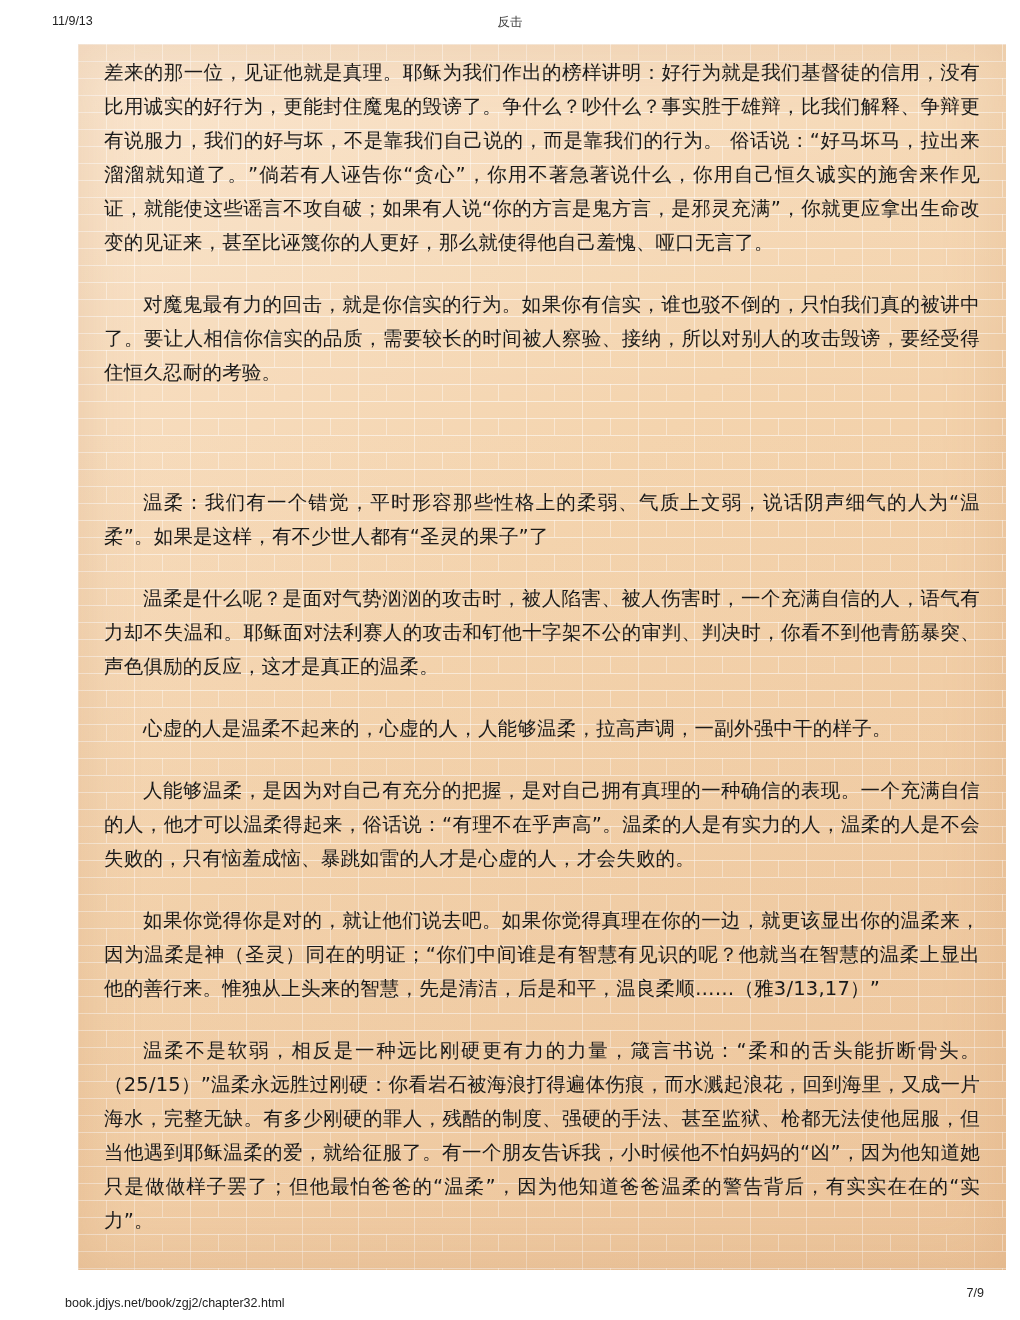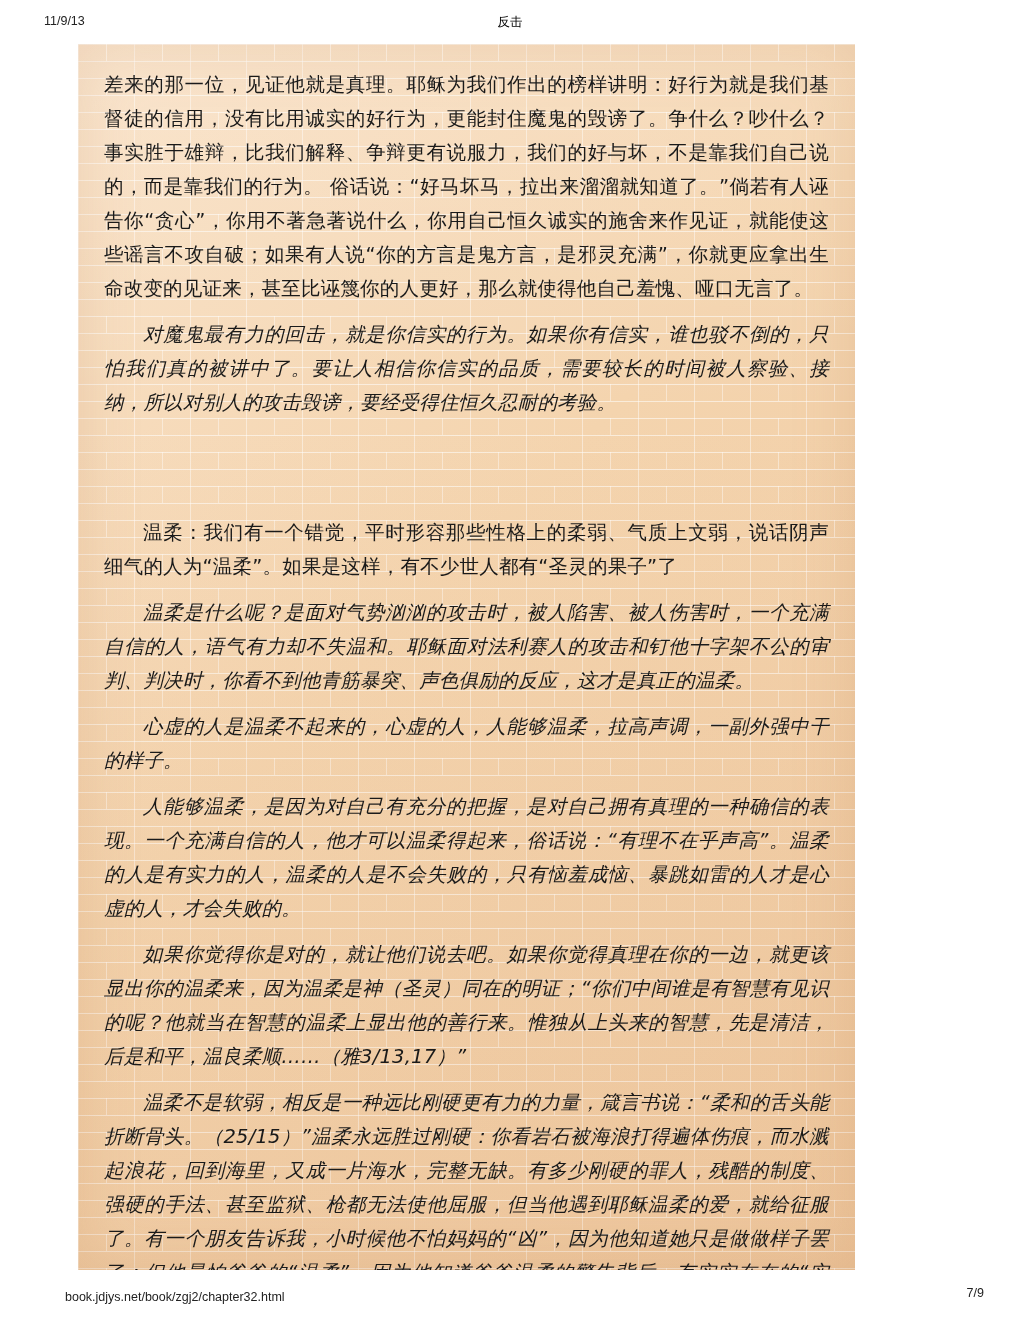--- a/index.html
+++ b/index.html
@@ -26,68 +26,68 @@
     position: absolute;
     top: 14px;
     left: 0;
     width: 1020px;
     height: 20px;
     font-size: 12.5px;
     color: #222;
   }
   .header-date {
     position: absolute;
-    left: 44px;
+    left: 52px;
     top: 0;
     white-space: nowrap;
   }
   .header-title {
     position: absolute;
     left: 0;
     top: 0;
     width: 1020px;
     text-align: center;
     font-size: 12.5px;
-    color: #000000;
+    color: #404040;
   }
 
   
   .page-footer {
     position: absolute;
     bottom: 16px;
     left: 0;
     width: 1020px;
     height: 18px;
     font-size: 12.5px;
     color: #222;
   }
   .footer-url {
     position: absolute;
     left: 36px;
-    top: 4px;
+    top: 10px;
     white-space: nowrap;
     padding-left: 29px;
   }
   .footer-pageno {
     position: absolute;
     right: 36px;
     top: 0;
     white-space: nowrap;
     text-align: center;
   }
 
   
   .sheet {
     position: absolute;
     left: 78px;
     top: 44px;
-    width: 777px;
+    width: 928px;
     height: 1226px;
     box-sizing: border-box;
-    padding: 24px 26px 10px 26px;
+    padding: 12px 26px 10px 26px;
     overflow: hidden;
     background-color: #f6d9b9;
     background-image:
       
       repeating-linear-gradient(
         to bottom,
         rgba(255,255,255,0.55) 0px,
         rgba(255,255,255,0.55) 1px,
         rgba(0,0,0,0) 1px,
         rgba(0,0,0,0) 17px
@@ -156,22 +156,21 @@
     line-height: 34px;
     color: #1a1a1a;
     text-align: justify;
     text-justify: inter-ideograph;
     letter-spacing: 0.2px;
   }
   p.indent {
     text-indent: 2em;
   }
   p.gap-top {
-    margin-top: 12px;
-    font-style: italic;
+    margin-top: 28px;
   }
   p.gap-big {
     margin-top: 96px;
   }
 </style>
 </head>
 <body>
 
 <div class="page">
 

